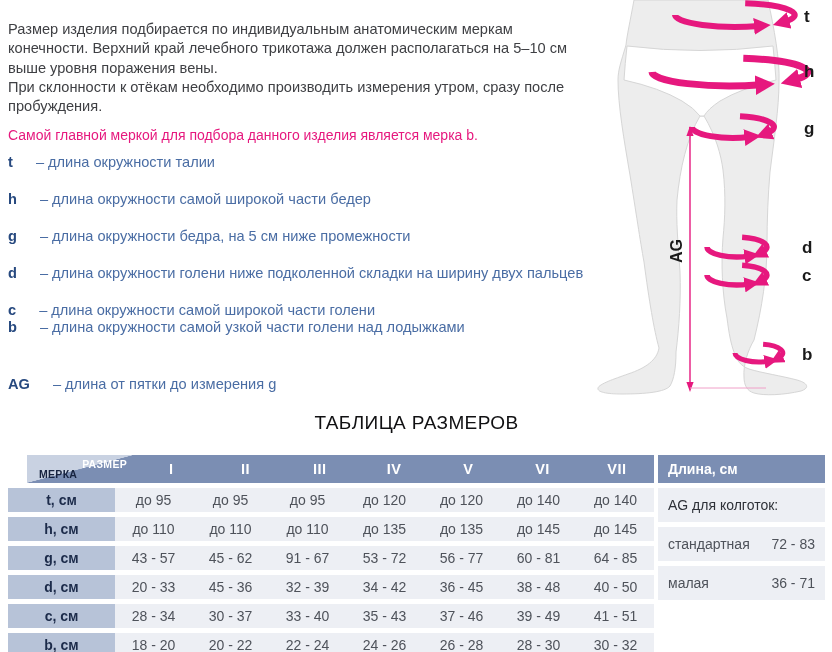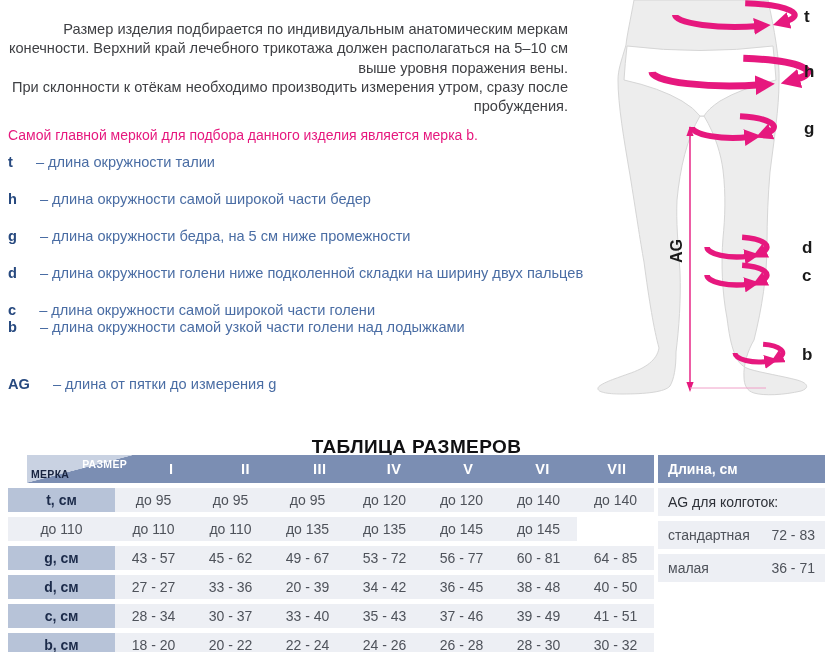--- a/index.html
+++ b/index.html
@@ -2,65 +2,65 @@
 <html><head>
 <meta charset="utf-8">
 <style>
   html,body{margin:0;padding:0;background:#fff;}
   #stage{
     position:relative;width:832px;height:652px;background:#fff;overflow:hidden;
     font-family:"Liberation Sans", sans-serif;
     -webkit-font-smoothing:antialiased;
   }
   
-  .para{position:absolute;left:8px;width:560px;font-size:14.6px;line-height:19.5px;color:#3f4044;text-align:right;}
+  .para{position:absolute;left:8px;width:560px;font-size:14.6px;line-height:19.5px;color:#3f4044;}
   #para1{top:5px;}
   #para2{top:63px;}
   #key-note{position:absolute;left:8px;top:113px;width:600px;font-size:14px;color:#e6187e;}
   
   .m-item{position:absolute;left:8px;width:620px;font-size:14.6px;line-height:19px;}
   .m-key{font-weight:bold;color:#27497f;}
   .m-desc{color:#4a6da4;margin-left:23px;}
   
   #diagram{position:absolute;left:570px;top:0px;width:262px;height:400px;}
   
   #table-title{
-    position:absolute;left:8px;top:436px;width:817px;text-align:center;
-    font-size:19px;font-weight:bold;color:#101012;letter-spacing:.4px;
+    position:absolute;left:8px;top:412px;width:817px;text-align:center;
+    font-size:19px;font-weight:normal;color:#101012;letter-spacing:.4px;
   }
   
   #size-table{position:absolute;left:8px;top:455px;width:646px;}
   .t-head{display:grid;grid-template-columns:107px repeat(7,1fr);height:28px;padding-left:19px;}
   .corner{
     position:relative;
     background:linear-gradient(to bottom right,#c9d2e2 49.4%,#7b8eb3 50.2%);
   }
   .corner .c-top{position:absolute;right:7px;top:3px;font-size:10.5px;font-weight:bold;color:#fff;letter-spacing:.3px;}
-  .corner .c-bottom{position:absolute;left:4px;bottom:3px;font-size:10.5px;font-weight:bold;color:#17233f;letter-spacing:.3px;}
+  .corner .c-bottom{position:absolute;left:12px;bottom:3px;font-size:10.5px;font-weight:bold;color:#17233f;letter-spacing:.3px;}
   .col-h{
     background:#7b8eb3;color:#fff;font-weight:bold;font-size:14.5px;letter-spacing:.5px;
     display:flex;align-items:center;justify-content:center;
   }
   .t-row{display:grid;grid-template-columns:107px repeat(7,1fr);height:24px;margin-top:5px;}
   .row-h{
     background:#b7c3d8;color:#1c2b4a;font-weight:bold;font-size:14px;
     display:flex;align-items:center;justify-content:center;
   }
   .cell{
     background:#edeff4;color:#4e525a;font-size:14px;
     display:flex;align-items:center;justify-content:center;
   }
   
   #length-panel{position:absolute;left:658px;top:455px;width:167px;}
   .lp-head{
     height:28px;background:#7b8eb3;color:#fff;font-weight:bold;font-size:14px;
     display:flex;align-items:center;padding-left:10px;box-sizing:border-box;
   }
   .lp-row{
-    height:28px;margin-top:5px;background:#edeff4;font-size:14px;color:#4e525a;
+    height:34px;margin-top:5px;background:#edeff4;font-size:14px;color:#4e525a;
     display:flex;align-items:center;justify-content:space-between;
     padding:0 10px;box-sizing:border-box;
   }
   .lp-row.note{color:#2e3138;}
 </style>
 </head>
 <body>
 
 <div id="stage">
 
@@ -184,45 +184,46 @@
       <div class="cell">до 95</div>
       <div class="cell">до 95</div>
       <div class="cell">до 95</div>
       <div class="cell">до 120</div>
       <div class="cell">до 120</div>
       <div class="cell">до 140</div>
       <div class="cell">до 140</div>
     </div>
 
     <div class="t-row">
+      <div class="row-h">h, см</div>
       <div class="cell">до 110</div>
       <div class="cell">до 110</div>
       <div class="cell">до 110</div>
       <div class="cell">до 135</div>
       <div class="cell">до 135</div>
       <div class="cell">до 145</div>
       <div class="cell">до 145</div>
     </div>
 
     <div class="t-row">
       <div class="row-h">g, см</div>
       <div class="cell">43 - 57</div>
       <div class="cell">45 - 62</div>
-      <div class="cell">49 - 67</div>
+      <div class="cell">91 - 67</div>
       <div class="cell">53 - 72</div>
       <div class="cell">56 - 77</div>
       <div class="cell">60 - 81</div>
       <div class="cell">64 - 85</div>
     </div>
 
     <div class="t-row">
       <div class="row-h">d, см</div>
-      <div class="cell">27 - 27</div>
-      <div class="cell">33 - 36</div>
-      <div class="cell">20 - 39</div>
+      <div class="cell">20 - 33</div>
+      <div class="cell">45 - 36</div>
+      <div class="cell">32 - 39</div>
       <div class="cell">34 - 42</div>
       <div class="cell">36 - 45</div>
       <div class="cell">38 - 48</div>
       <div class="cell">40 - 50</div>
     </div>
 
     <div class="t-row">
       <div class="row-h">c, см</div>
       <div class="cell">28 - 34</div>
       <div class="cell">30 - 37</div>

